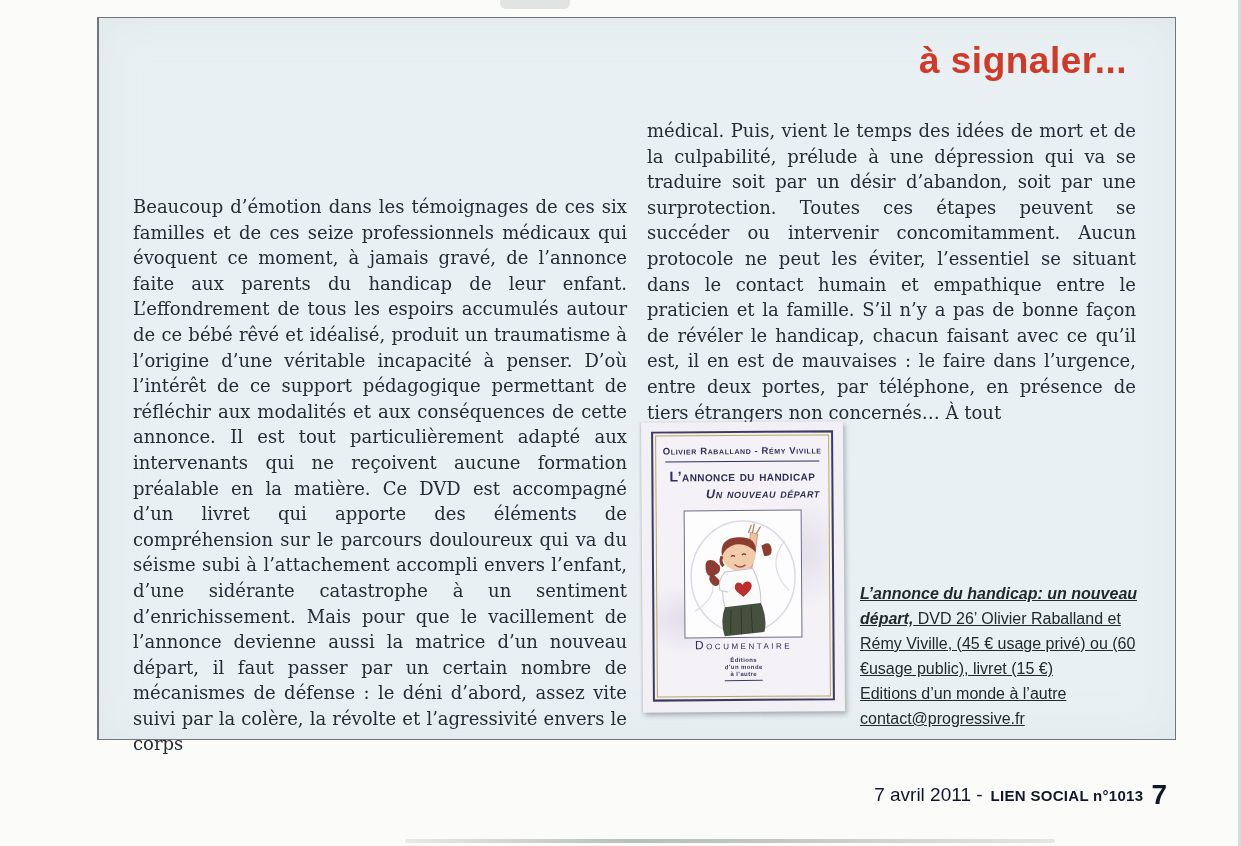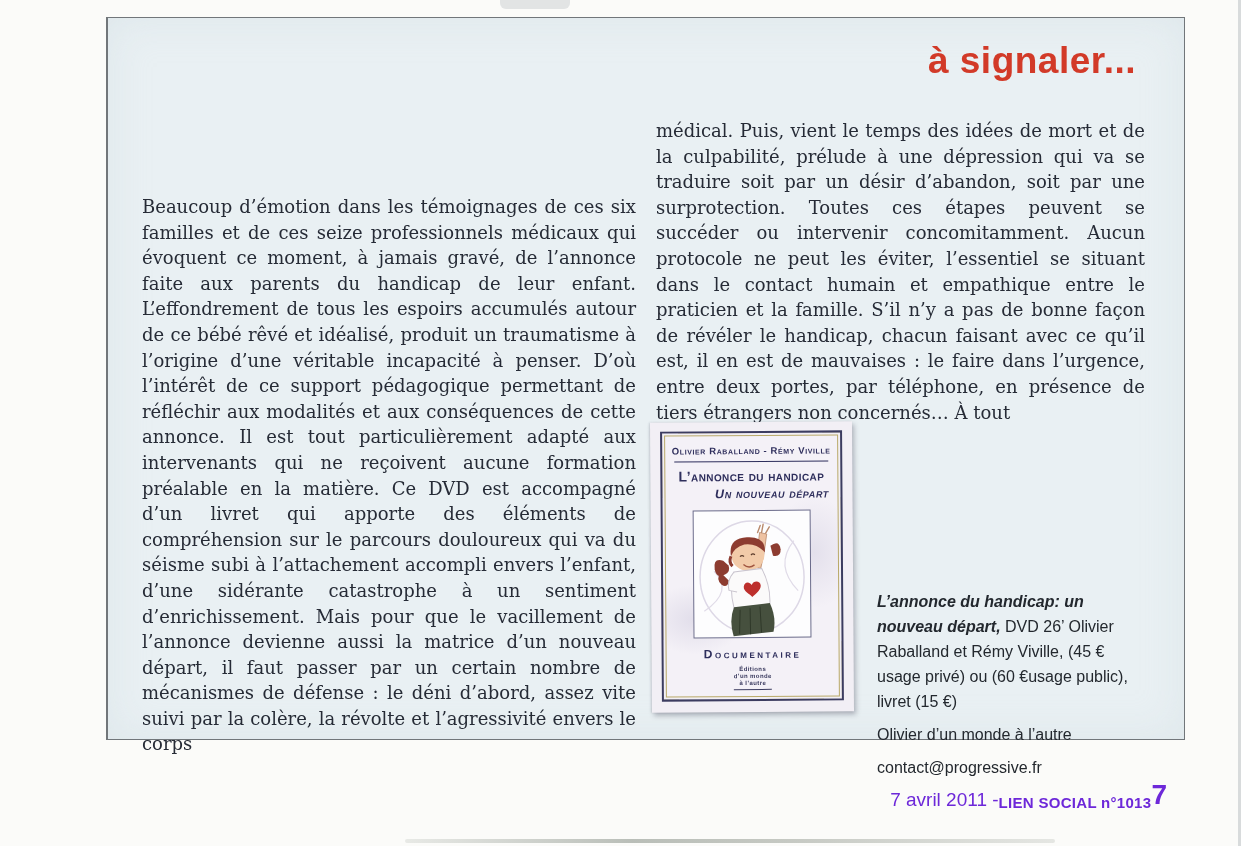--- a/index.html
+++ b/index.html
@@ -4,21 +4,21 @@
 <style>
   * { margin:0; padding:0; box-sizing:border-box; }
   html,body { width:1241px; height:846px; }
   body {
     position:relative;
     background:#fbfbf9;
     overflow:hidden;
     font-family:"Liberation Sans", sans-serif;
   }
   .panel {
-    position:absolute; left:106px; top:17px; width:1079px; height:723px;
+    position:absolute; left:97px; top:17px; width:1079px; height:723px;
     background:#e9f0f3;
     border:1px solid #71767a;
     border-left-width:2px;
     box-shadow:inset 0 0 40px rgba(200,215,220,0.35);
   }
   .signaler {
     position:absolute; top:22px; right:48px;
     font-family:"Liberation Sans", sans-serif;
     font-size:37px; font-weight:600; letter-spacing:0.5px;
     color:#d23a28;
@@ -70,44 +70,44 @@
   .dvd-subtitle {
     font-size:12.5px; font-weight:700; font-style:italic; color:#2e2e5c;
     font-variant:small-caps; letter-spacing:0.6px; margin-top:3px;margin-left:41px;
   }
   .dvd-art {
     width:118px; height:128px; margin-top:9px;
     background:#fdfdfe;
     border:1px solid #6a6a8a;
   }
   .dvd-genre {
-    font-size:12px; font-weight:700; color:#2e2e5c;
-    font-variant:small-caps; letter-spacing:2.5px; margin-top:9px;
+    font-size:12px; font-weight:400; color:#2e2e5c;
+    font-variant:small-caps; letter-spacing:2.5px; 
   }
   .dvd-logo {
     margin-top:5px; text-align:center;
     font-size:6px; font-weight:700; color:#3c3c60;
     line-height:7px; letter-spacing:0.4px;
     border-bottom:1px solid #3c3c60; padding-bottom:2px;
   }
 
   
   .caption {
     position:absolute; left:761px; top:563px; width:280px;
     font-family:"Liberation Sans", sans-serif;
     font-size:16px; line-height:25px; color:#23282e;
   }
   .caption .cap-title { font-weight:700; font-style:italic; }
-  .caption .cap-line { margin:8px; }
+  .caption .cap-line { margin:0;text-decoration:underline; }
 
   
   .footer {
     position:absolute; right:74px; top:779px;
-    display:flex; align-items:flex-end; 
-    color:#6d28d9;
+    display:flex; align-items:center; gap:8px;
+    color:#0f172a;
   }
   .footer .f-left  { font-size:19px; }
   .footer .f-brand { font-size:15px; font-weight:700; letter-spacing:0.3px; }
   .footer .f-page  { font-size:28px; font-weight:700; }
 
   
   .scan-bar {
     position:absolute; left:405px; top:839px; width:650px; height:4px;
     background:linear-gradient(90deg,#e3e5e1,#a9afa8 35%,#b9bdb6 60%,#dfe1dd);
     opacity:0.8; border-radius:2px;
@@ -180,21 +180,21 @@
       <div class="dvd-logo">
         <div>Éditions</div>
         <div>d’un monde</div>
         <div>à l’autre</div>
       </div>
     </div>
   </div>
 
   <div class="caption">
     <p class="cap-line"><span class="cap-title">L’annonce du handicap: un nouveau départ,</span><span> DVD 26’ Olivier Raballand et Rémy Viville, (45 € usage privé) ou (60 €usage public), livret (15 €)</span></p>
-    <p class="cap-line">Olivier d’un monde à l’autre</p>
+    <p class="cap-line">Editions d’un monde à l’autre</p>
     <p class="cap-line">contact@progressive.fr</p>
   </div>
 
 </div>
 
 <div class="footer">
   <span class="f-left">7 avril 2011 -</span>
   <span class="f-brand">LIEN SOCIAL n°1013</span>
   <span class="f-page">7</span>
 </div>

